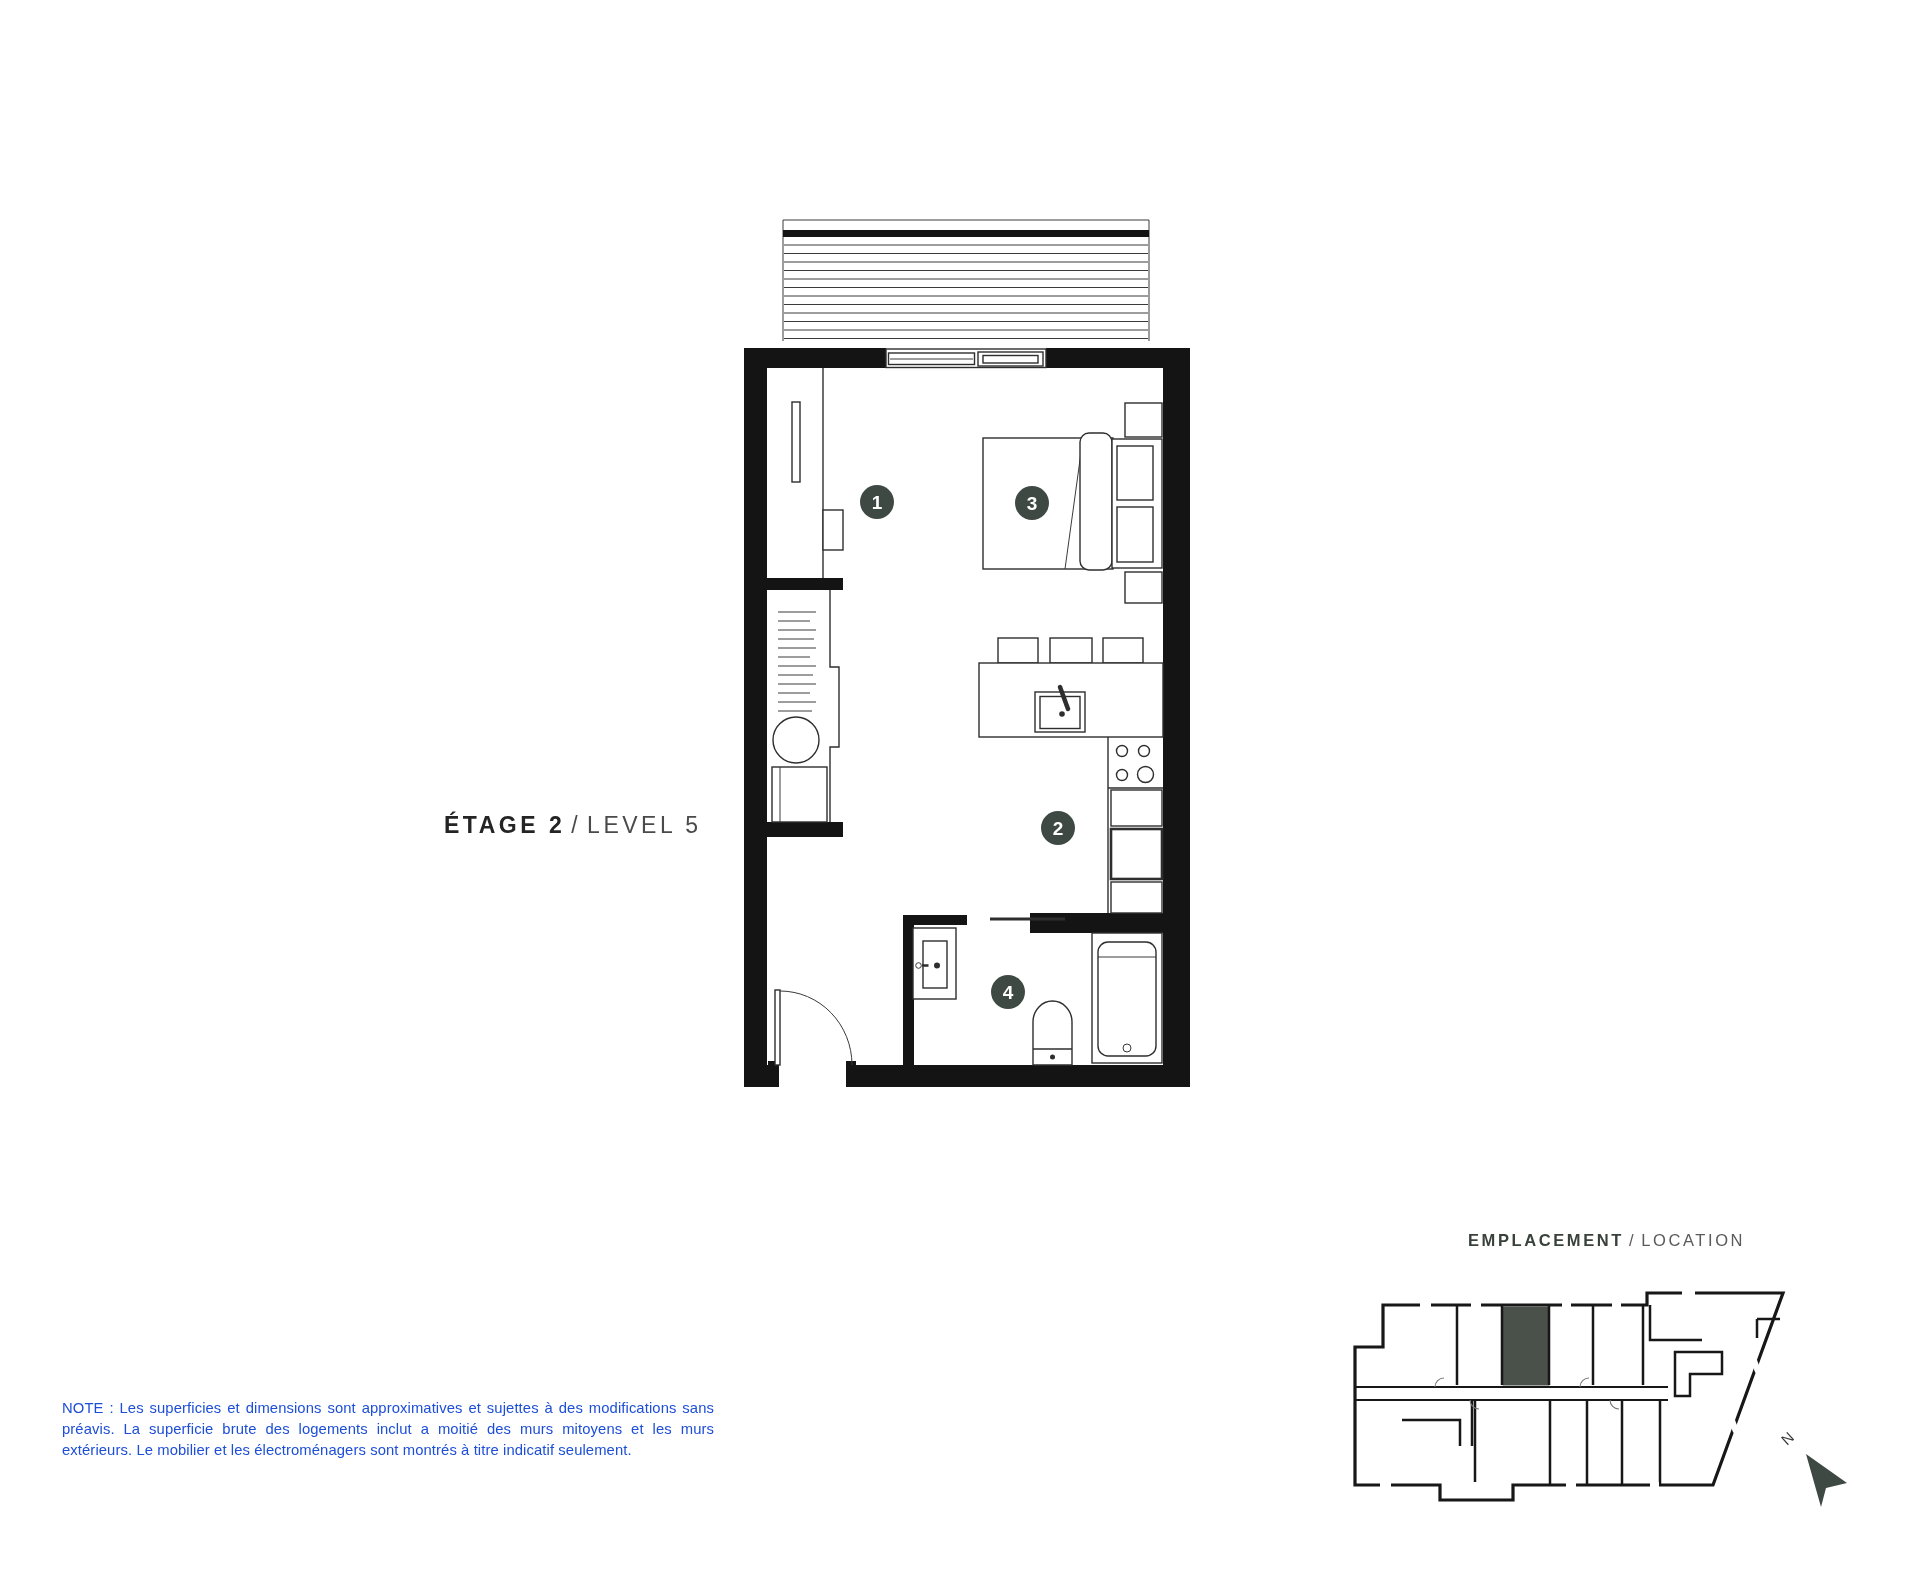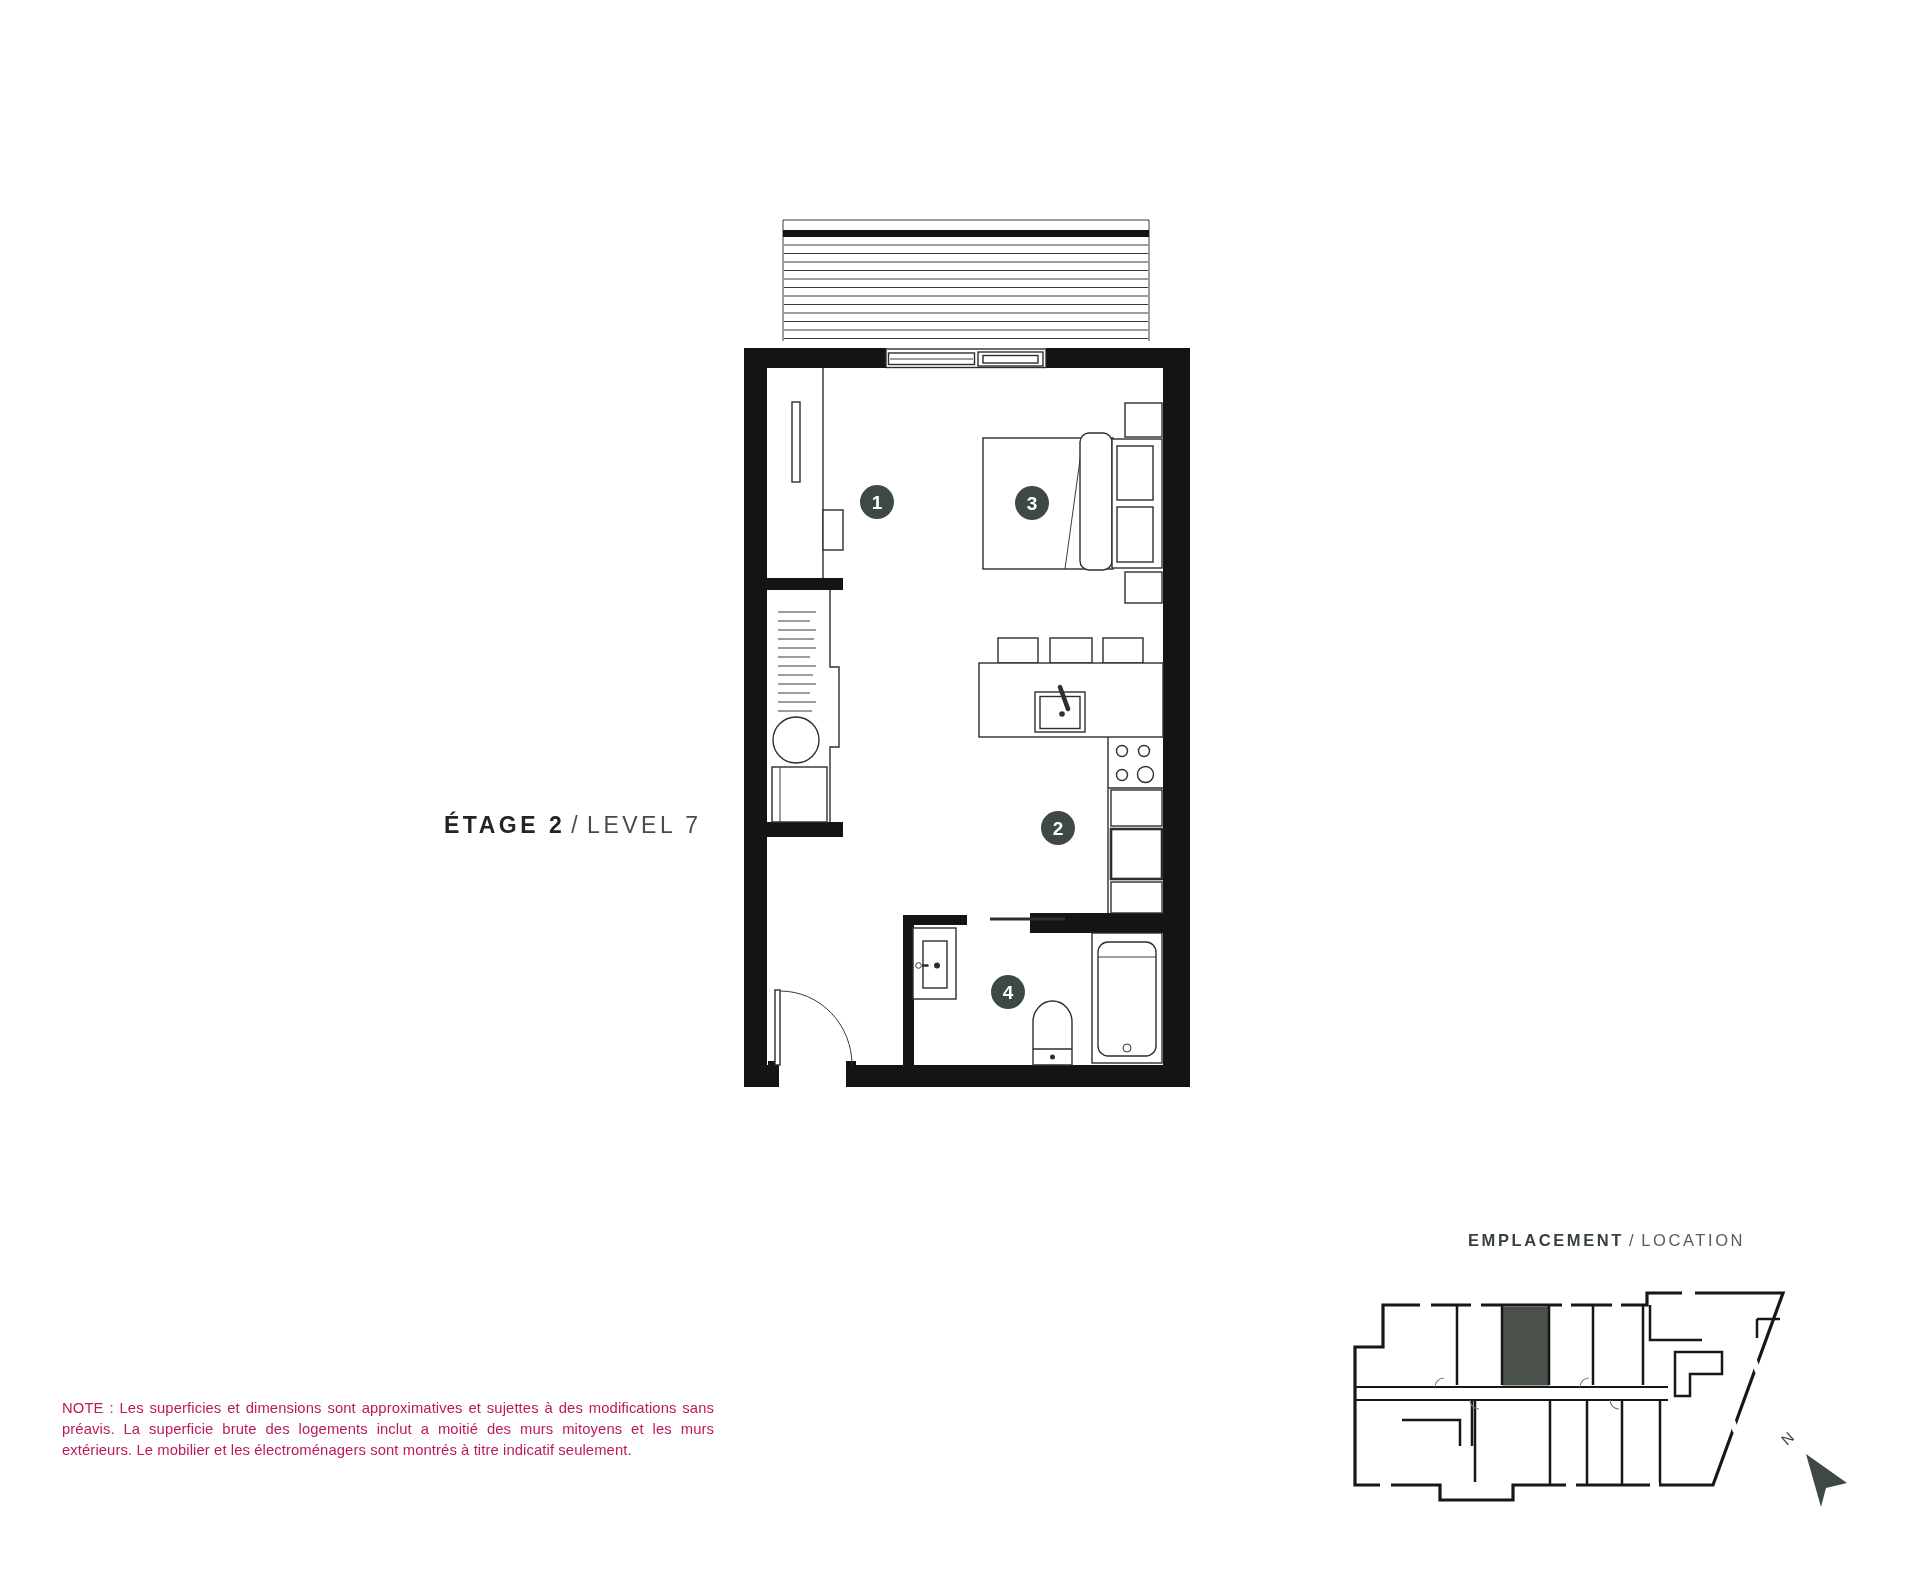--- a/index.html
+++ b/index.html
@@ -8,39 +8,39 @@
   .plan-svg{position:absolute;left:720px;top:200px;width:500px;height:900px;}
   .minimap-svg{position:absolute;left:1350px;top:1286px;width:500px;height:280px;}
   .floor-title{position:absolute;left:444px;top:812px;white-space:nowrap;font-size:23px;letter-spacing:3.5px;}
   .floor-title .strong{font-weight:bold;color:#242424;margin-top:36px;}
   .floor-title .sep{color:#4a4a4a;font-weight:normal;margin:0 6px;}
   .floor-title .light{color:#4a4a4a;font-weight:normal;}
   .loc-title{position:absolute;left:1468px;top:1231px;white-space:nowrap;font-size:16.5px;letter-spacing:2.6px;}
   .loc-title .strong{font-weight:bold;color:#39413b;}
   .loc-title .sep{color:#5a5a5a;font-weight:normal;margin:0 5px;}
   .loc-title .light{color:#5a5a5a;font-weight:normal;margin-top:12px;}
-  .note{position:absolute;left:62px;width:652px;font-size:14.8px;line-height:21.3px;color:#be185d;
+  .note{position:absolute;left:62px;width:652px;font-size:14.8px;line-height:21.3px;color:#1d4ed8;
         text-align:justify;letter-spacing:0.1px;}
   .note-fr{top:1383px;}
   .note-en{top:1452px;}
   svg .wall{fill:#141414;stroke:none;}
   svg .ln{stroke:#2e2e2e;stroke-width:1.4;fill:none;}
   svg .lnw{stroke:#2e2e2e;stroke-width:1.4;fill:#ffffff;}
   svg .thin{stroke:#3a3a3a;stroke-width:1;fill:none;}
   svg .badge{fill:#3e4943;}
   svg .badge-num{fill:#ffffff;font-family:"Liberation Sans",sans-serif;font-size:19px;font-weight:bold;text-anchor:middle;}
   svg .mini{stroke:#171717;fill:none;}
 </style>
 </head>
 <body>
 
 <div class="canvas">
 
   <div class="floor-title">
-    <span class="strong">ÉTAGE 2</span><span class="sep">/</span><span class="light">LEVEL 7</span>
+    <span class="strong">ÉTAGE 2</span><span class="sep">/</span><span class="light">LEVEL 5</span>
   </div>
 
   <svg class="plan-svg" viewBox="0 0 500 900">
 
     <g>
       <path class="thin" d="M63 20 H429 M63 20 V141 M429 20 V141"></path>
       <rect class="wall" x="63" y="30" width="366" height="7"></rect>
       <path class="thin" d="M64 45 H428 M64 53.5 H428 M64 62 H428 M64 70.5 H428 M64 79 H428 M64 87.5 H428 M64 96 H428 M64 104.5 H428 M64 113 H428 M64 121.5 H428 M64 130 H428 M64 138.5 H428"></path>
     </g>
 

